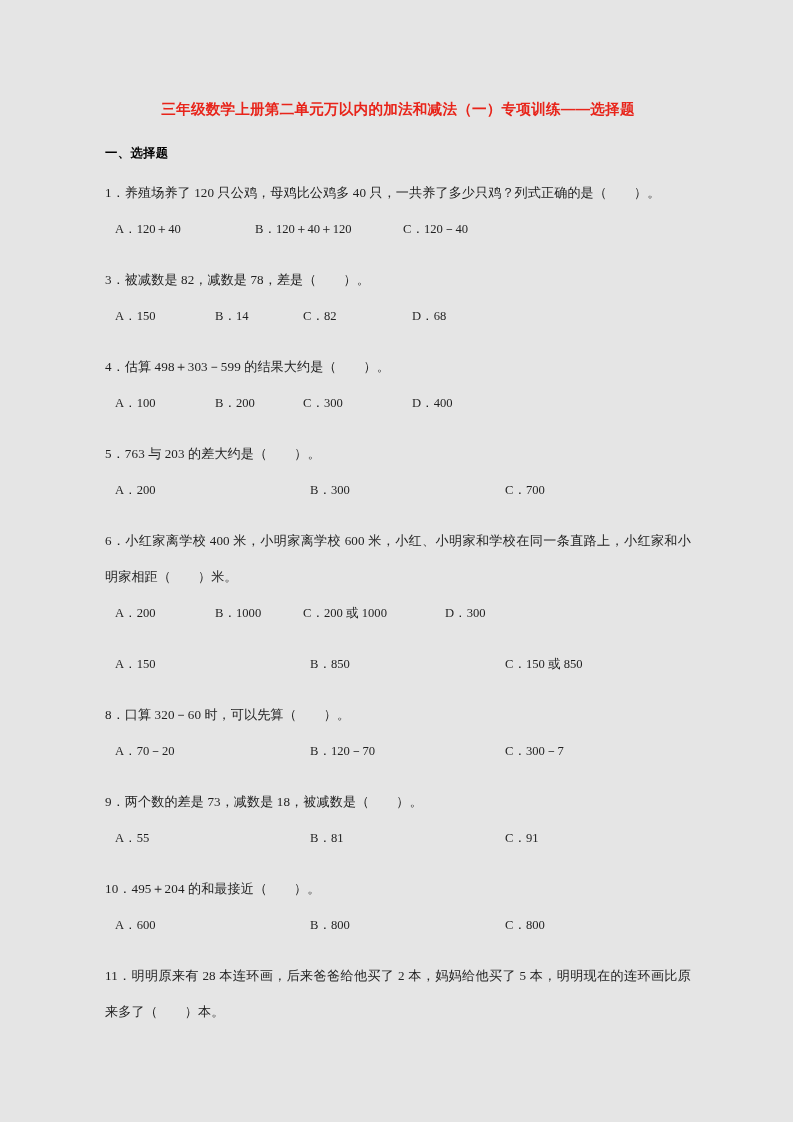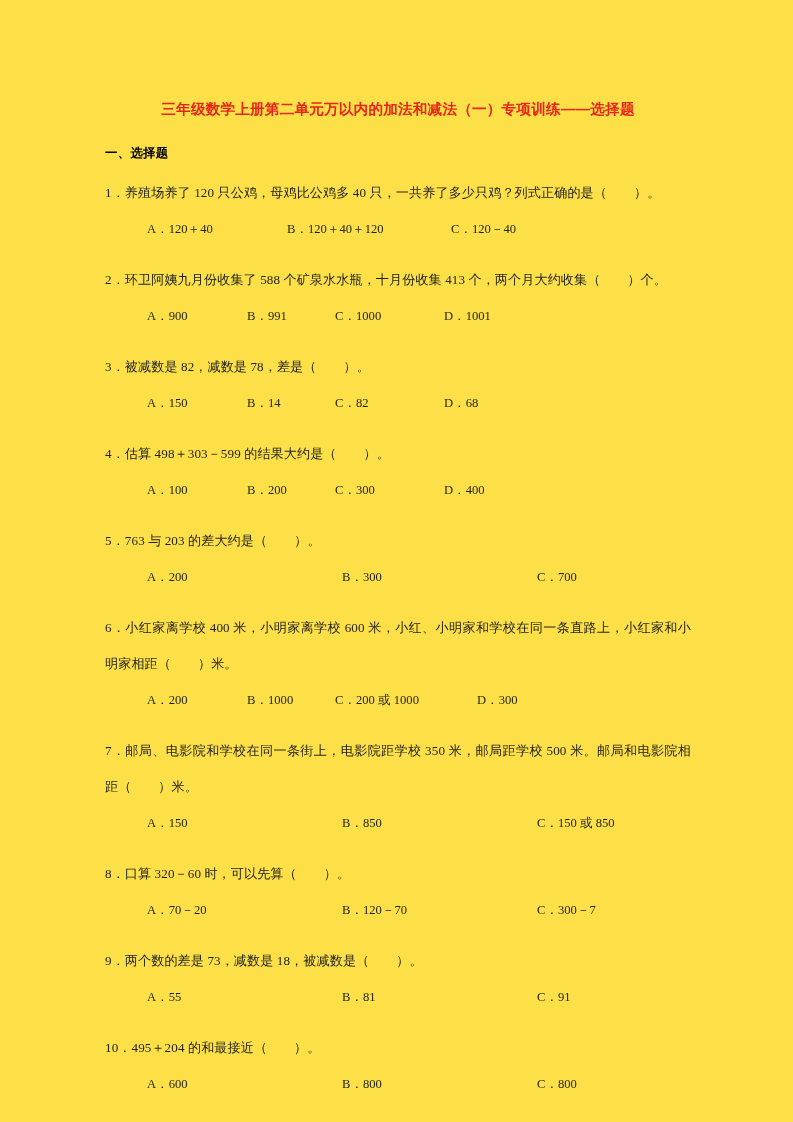--- a/index.html
+++ b/index.html
@@ -5,21 +5,21 @@
 <style>
   html, body {
     margin: 0;
     padding: 0;
     background: #ffffff;
   }
   .page {
     position: relative;
     width: 793px;
     height: 1122px;
-    background: #fde047;
+    background: #e5e5e5;
     overflow: hidden;
     font-family: "Liberation Serif", "DejaVu Serif", serif;
     color: #1a1a1a;
     box-sizing: border-box;
   }
   .content {
     position: absolute;
     left: 105px;
     top: 0;
     width: 586px;
@@ -71,29 +71,28 @@
     height: 36px;
     line-height: 36px;
     font-size: 12.6px;
     color: #1f1f1f;
     white-space: nowrap;
   }
   .opt {
     position: absolute;
     top: 0;
     white-space: nowrap;
-    margin-left: 32px;
   }
 
   
   .c-a { left: 10px; }
 
   
   .lay3a .o-b { left: 150px; }
-  .lay3a .o-c { left: 314px; }
+  .lay3a .o-c { left: 298px; }
 
   
   .lay4 .o-b { left: 110px; }
   .lay4 .o-c { left: 198px; }
   .lay4 .o-d { left: 307px; }
 
   
   .lay3b .o-b { left: 205px; }
   .lay3b .o-c { left: 400px; }
 
@@ -116,29 +115,20 @@
 
     <h2 class="section-heading">一、选择题</h2>
 
     <div id="questions-container">
         <div class="q-block">
           <div class="q-text">1．养殖场养了 120 只公鸡，母鸡比公鸡多 40 只，一共养了多少只鸡？列式正确的是（        ）。</div>
           <div class="opt-row lay3a">
             <span class="opt c-a">A．120＋40</span>
             <span class="opt o-b">B．120＋40＋120</span>
             <span class="opt o-c">C．120－40</span>
-          </div>
-        </div>
-        <div class="q-block">
-          <div class="q-text">2．环卫阿姨九月份收集了 588 个矿泉水水瓶，十月份收集 413 个，两个月大约收集（        ）个。</div>
-          <div class="opt-row lay4">
-            <span class="opt c-a">A．900</span>
-            <span class="opt o-b">B．991</span>
-            <span class="opt o-c">C．1000</span>
-            <span class="opt o-d">D．1001</span>
           </div>
         </div>
         <div class="q-block">
           <div class="q-text">3．被减数是 82，减数是 78，差是（        ）。</div>
           <div class="opt-row lay4">
             <span class="opt c-a">A．150</span>
             <span class="opt o-b">B．14</span>
             <span class="opt o-c">C．82</span>
             <span class="opt o-d">D．68</span>
           </div>
@@ -163,21 +153,20 @@
         <div class="q-block">
           <div class="q-text">6．小红家离学校 400 米，小明家离学校 600 米，小红、小明家和学校在同一条直路上，小红家和小明家相距（        ）米。</div>
           <div class="opt-row lay4b">
             <span class="opt c-a">A．200</span>
             <span class="opt o-b">B．1000</span>
             <span class="opt o-c">C．200 或 1000</span>
             <span class="opt o-d">D．300</span>
           </div>
         </div>
         <div class="q-block">
-          <div class="q-text">7．邮局、电影院和学校在同一条街上，电影院距学校 350 米，邮局距学校 500 米。邮局和电影院相距（        ）米。</div>
           <div class="opt-row lay3c">
             <span class="opt c-a">A．150</span>
             <span class="opt o-b">B．850</span>
             <span class="opt o-c">C．150 或 850</span>
           </div>
         </div>
         <div class="q-block">
           <div class="q-text">8．口算 320－60 时，可以先算（        ）。</div>
           <div class="opt-row lay3b">
             <span class="opt c-a">A．70－20</span>

